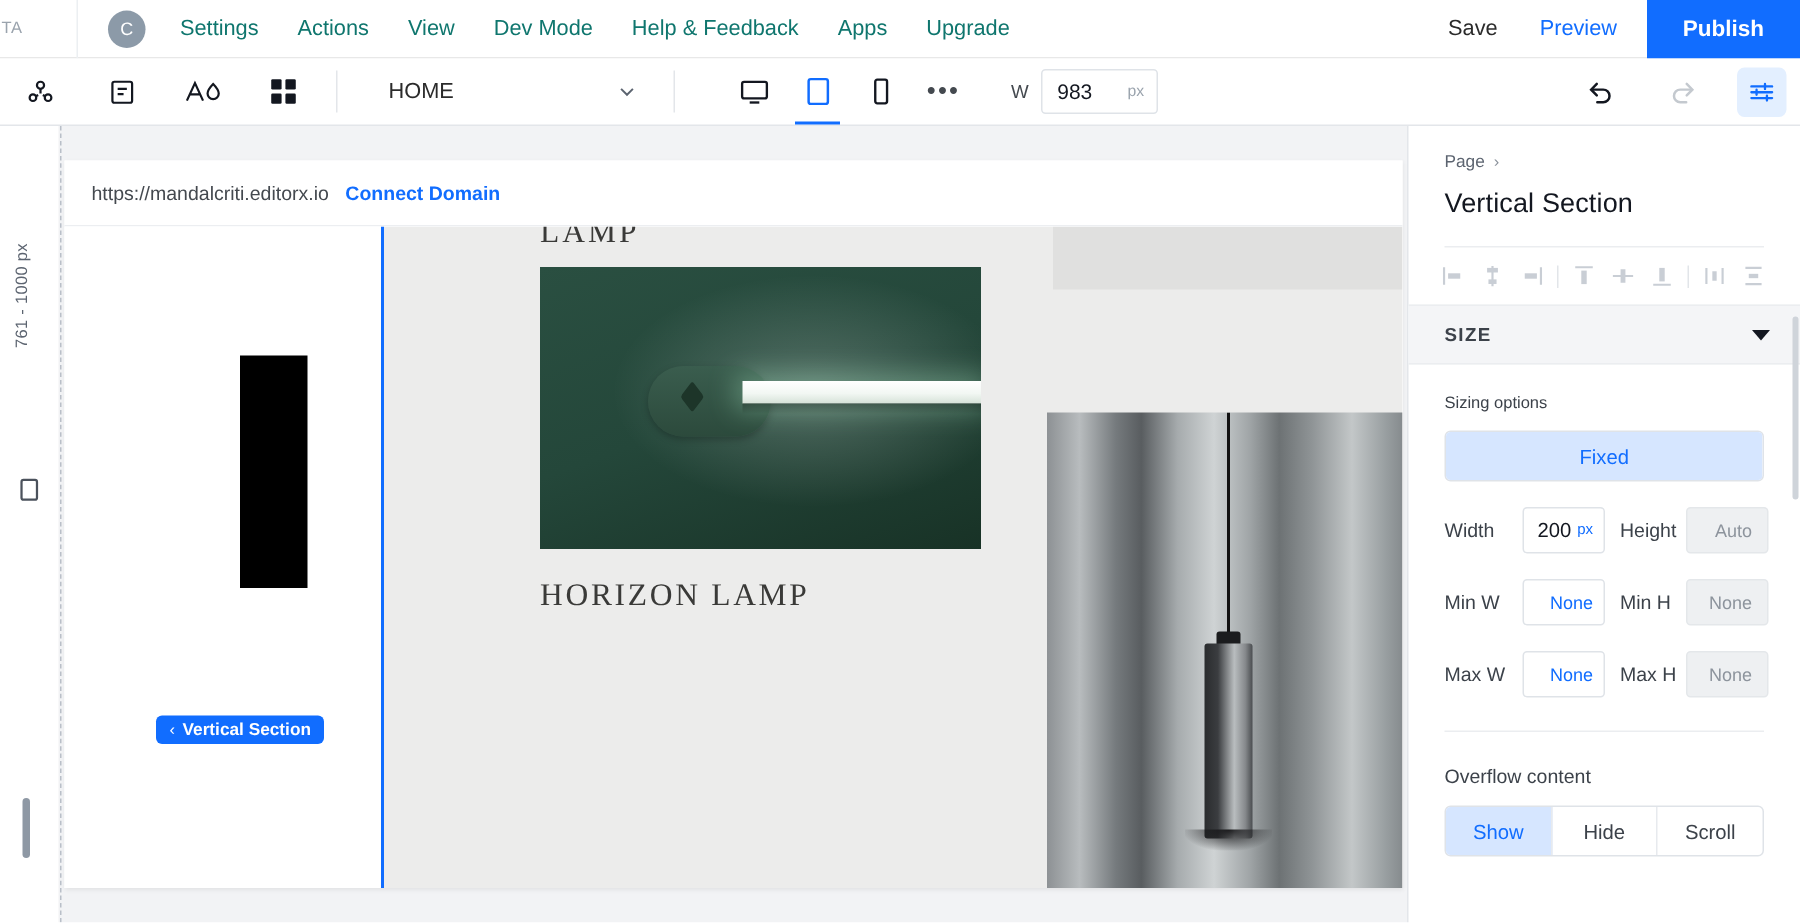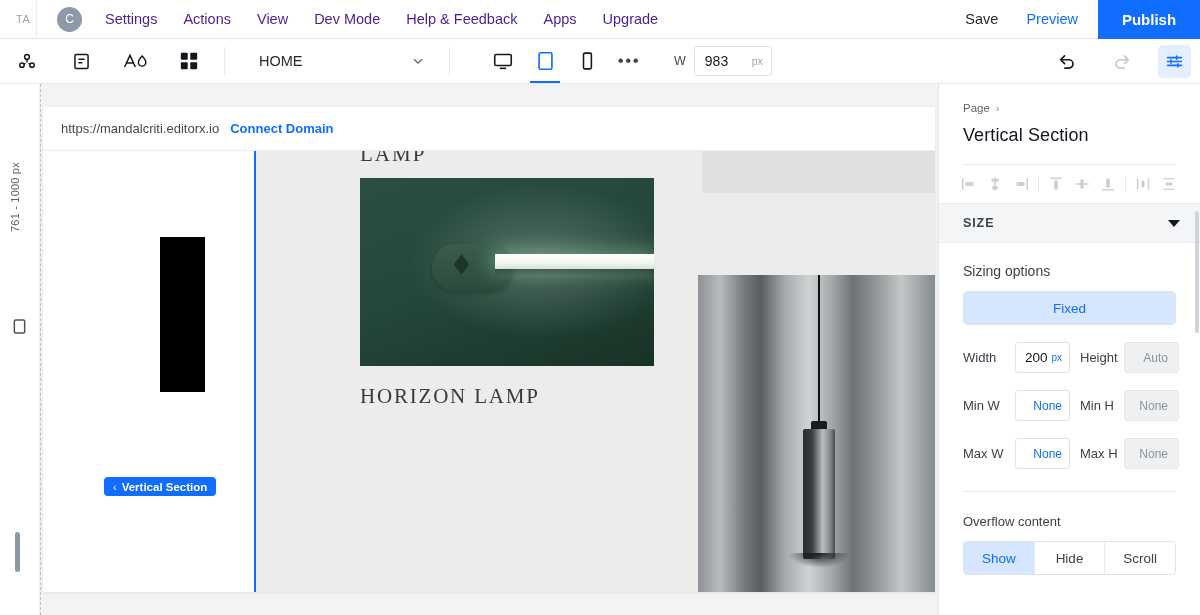--- a/index.html
+++ b/index.html
@@ -13,32 +13,32 @@
   }
   #app { position: relative; width: 1200px; height: 615px; }
 
   
   .topbar {
     position: absolute; left: 0; top: 0; width: 1200px; height: 39px;
     background: #fff; border-bottom: 1px solid #e8e8e8;
     display: flex; align-items: center;
   }
   .corner-logo {
-    width: 37px; height: 39px; display: flex; align-items: center; justify-content: flex-start;
-    font-size: 11px; color: #9aa3ad; letter-spacing: .5px; padding-left: 16px;
+    width: 52px; height: 39px; display: flex; align-items: center; justify-content: flex-start;
+    font-size: 11px; color: #9aa3ad; letter-spacing: .5px; padding-left: 1px;
     border-right: 1px solid #eceff2; overflow: hidden;
   }
   .avatar {
     width: 25px; height: 25px; border-radius: 50%;
     background: #8c9aa8; color: #fff; font-size: 12px;
     display: flex; align-items: center; justify-content: center;
     margin-left: 20px; margin-right: 10px; flex: none;
   }
   .menu-item {
-    font-size: 14.5px; color: #4c1d95; padding: 0 13px; height: 39px;
+    font-size: 14.5px; color: #0f766e; padding: 0 13px; height: 39px;
     display: flex; align-items: center; cursor: default; white-space: nowrap;
   }
   .topbar-spacer { flex: 1 1 auto; }
   .topbar-action {
     font-size: 14.5px; padding: 0 14px; height: 39px;
     display: flex; align-items: center; white-space: nowrap;
   }
   .topbar-action.preview { color: #116dff; }
   .publish-btn {
     margin-left: 6px; margin-right: 0;
@@ -250,21 +250,21 @@
   .sec-header {
     height: 40px; background: #f4f5f7; border-top: 1px solid #ebedf0;
     border-bottom: 1px solid #ebedf0;
     display: flex; align-items: center; justify-content: space-between;
     padding: 0 20px 0 24px;
   }
   .sec-title { font-size: 12.5px; color: #3c424a; letter-spacing: .9px; font-weight: bold; }
   .caret { width: 0; height: 0; border-left: 6px solid transparent; border-right: 6px solid transparent; border-top: 7px solid #131720; }
 
   .rp-body { padding: 20px 24px 0 24px; }
-  .field-label { font-size: 14px; color: #3c424a; }
+  .field-label { font-size: 11px; color: #3c424a; }
   .seg {
     display: flex; margin-top: 12px; border: 1px solid #dfe3e8; border-radius: 4px;
     overflow: hidden; height: 34px; background: #fff;
   }
   .seg-btn {
     flex: 1; display: flex; align-items: center; justify-content: center;
     font-size: 13.5px; color: #3c424a; border-right: 1px solid #e7eaee;
   }
   .seg-btn:last-child { border-right: none; }
   .seg-btn.on { background: #d6e6ff; color: #116dff; }

